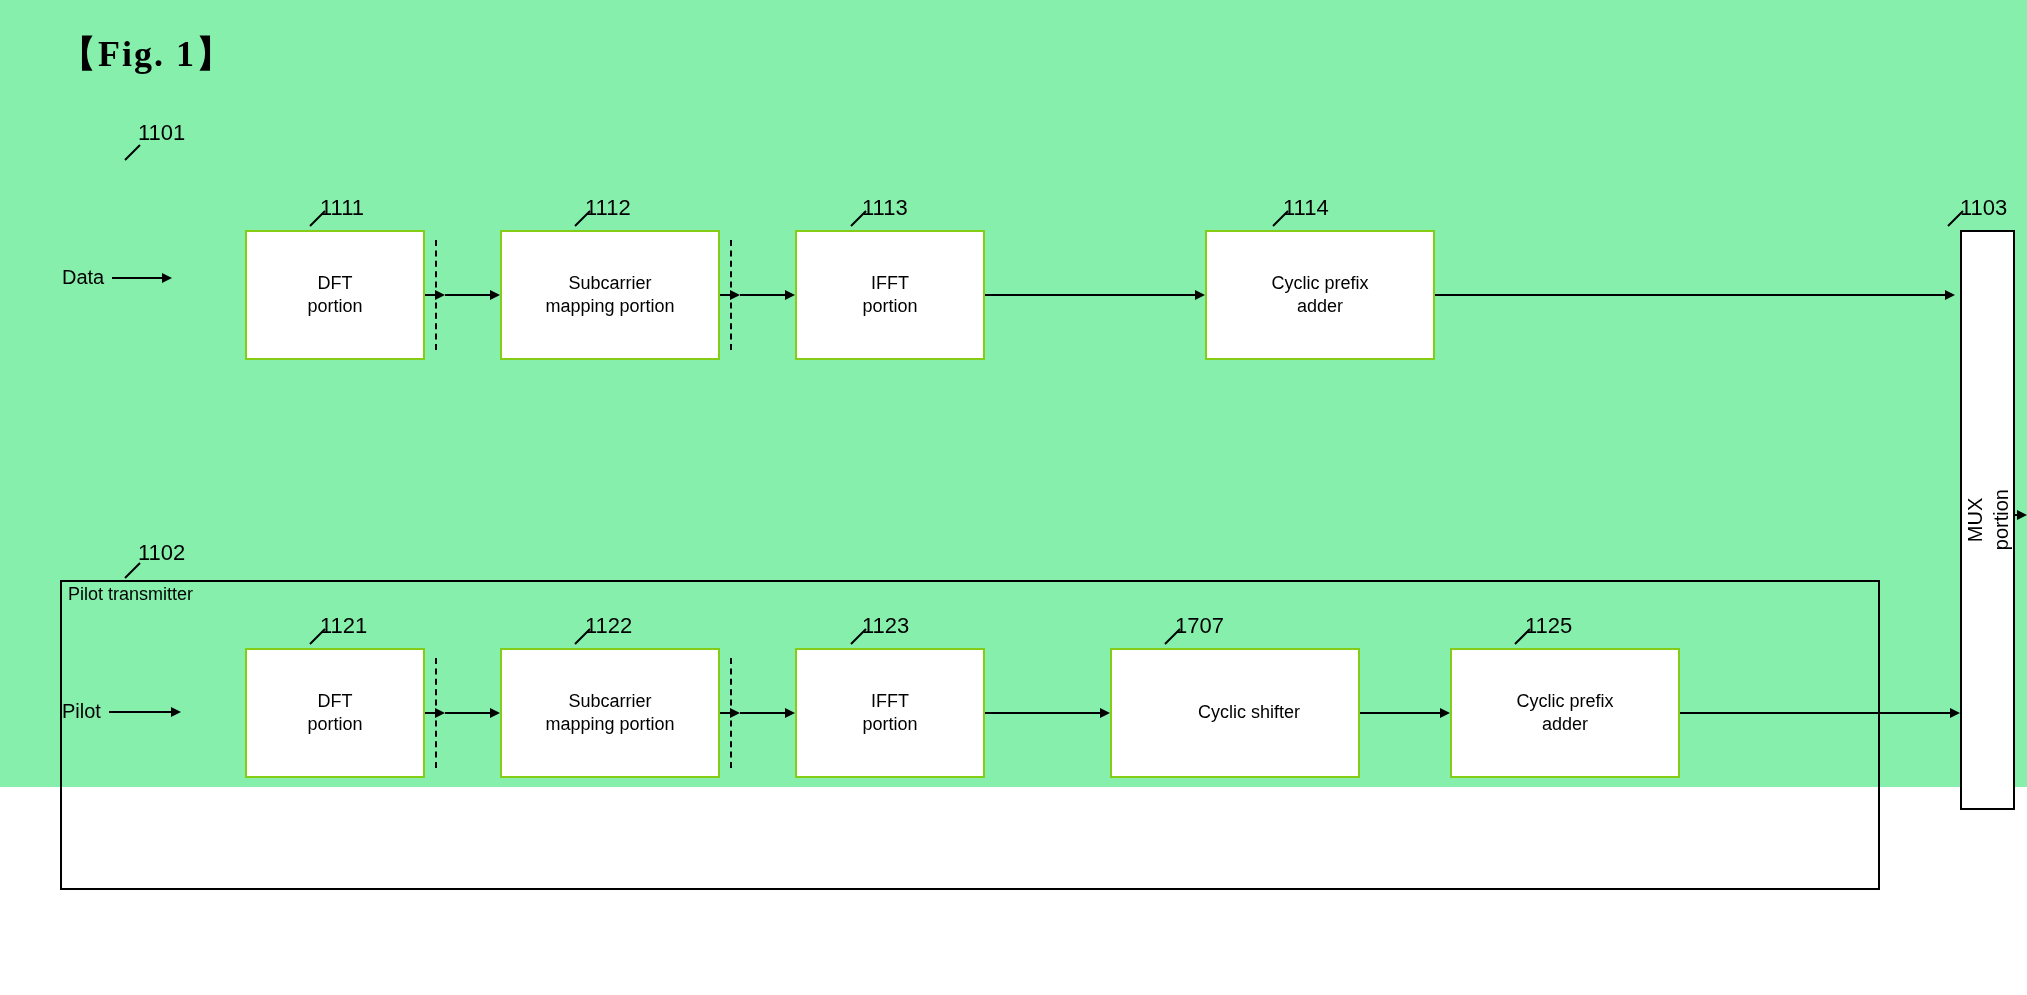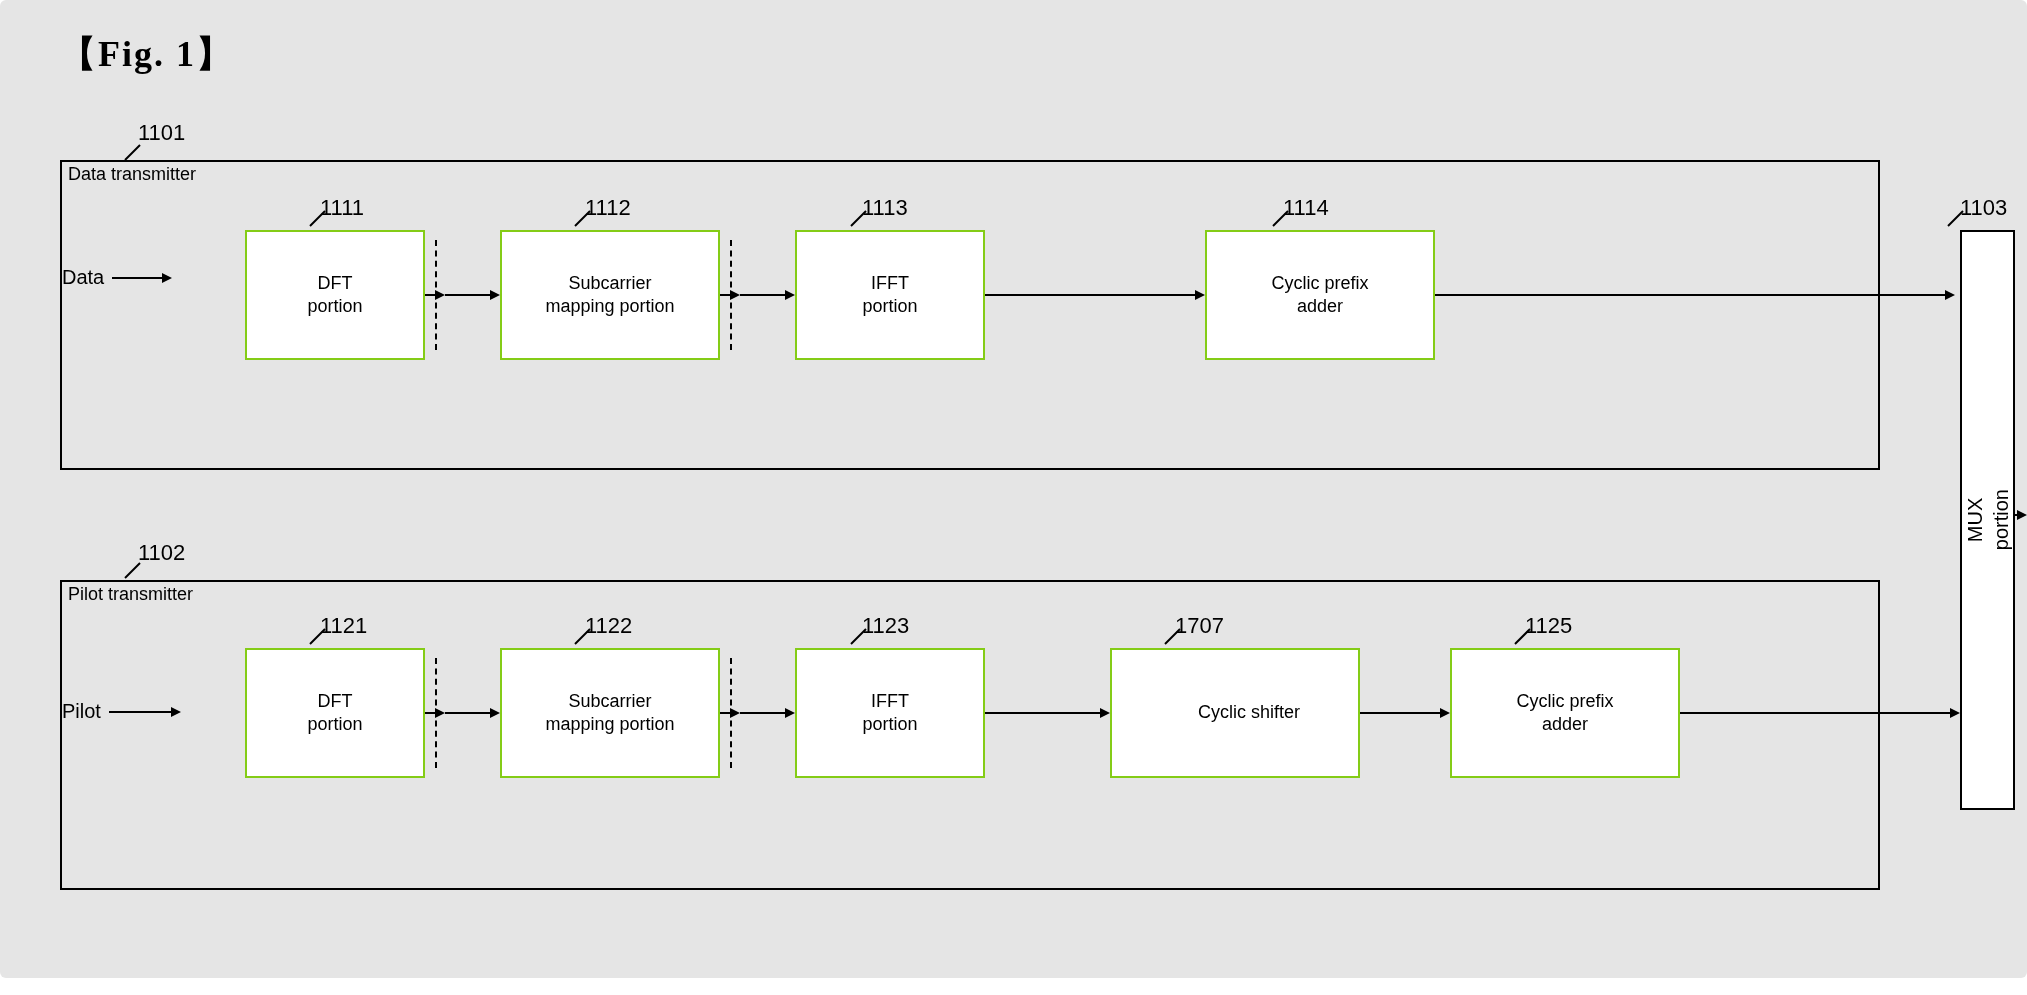--- a/index.html
+++ b/index.html
@@ -6,24 +6,23 @@
     body {
       background: #fff;
       font-family: Arial, sans-serif;
       width: 2027px;
       height: 995px;
       overflow: hidden;
       position: relative;
     }
     .page {
       width: 2027px;
-      height: 978px;
-      background: #e5e5e5;
+      height: 787px;
+      background: #86efac;
       position: relative;
-      border-radius: 6px;
     }
     .figure-title {
       position: absolute;
       top: 30px;
       left: 60px;
       font-size: 36px;
       font-weight: bold;
       font-family: serif;
       letter-spacing: 2px;
     }
@@ -96,23 +95,20 @@
       line-height: 1.4;
     }
   </style>
 </head>
 <body>
 
 <div class="page">
 
   <div class="figure-title">【Fig. 1】</div>
 
-  <div class="data-transmitter-box">
-    <span class="data-transmitter-label">Data transmitter</span>
-  </div>
 
   <div class="ref-label" style="top:120px; left:138px;">1101</div>
 
   <svg style="position:absolute; top:140px; left:120px;" width="30" height="30">
     <line x1="20" y1="5" x2="5" y2="20" stroke="#000" stroke-width="2"></line>
   </svg>
 
   <div style="position:absolute; top:266px; left:62px; display:flex; align-items:center;">
     <span style="font-size:20px; margin-right:8px;">Data</span>
     <svg width="60" height="16">

